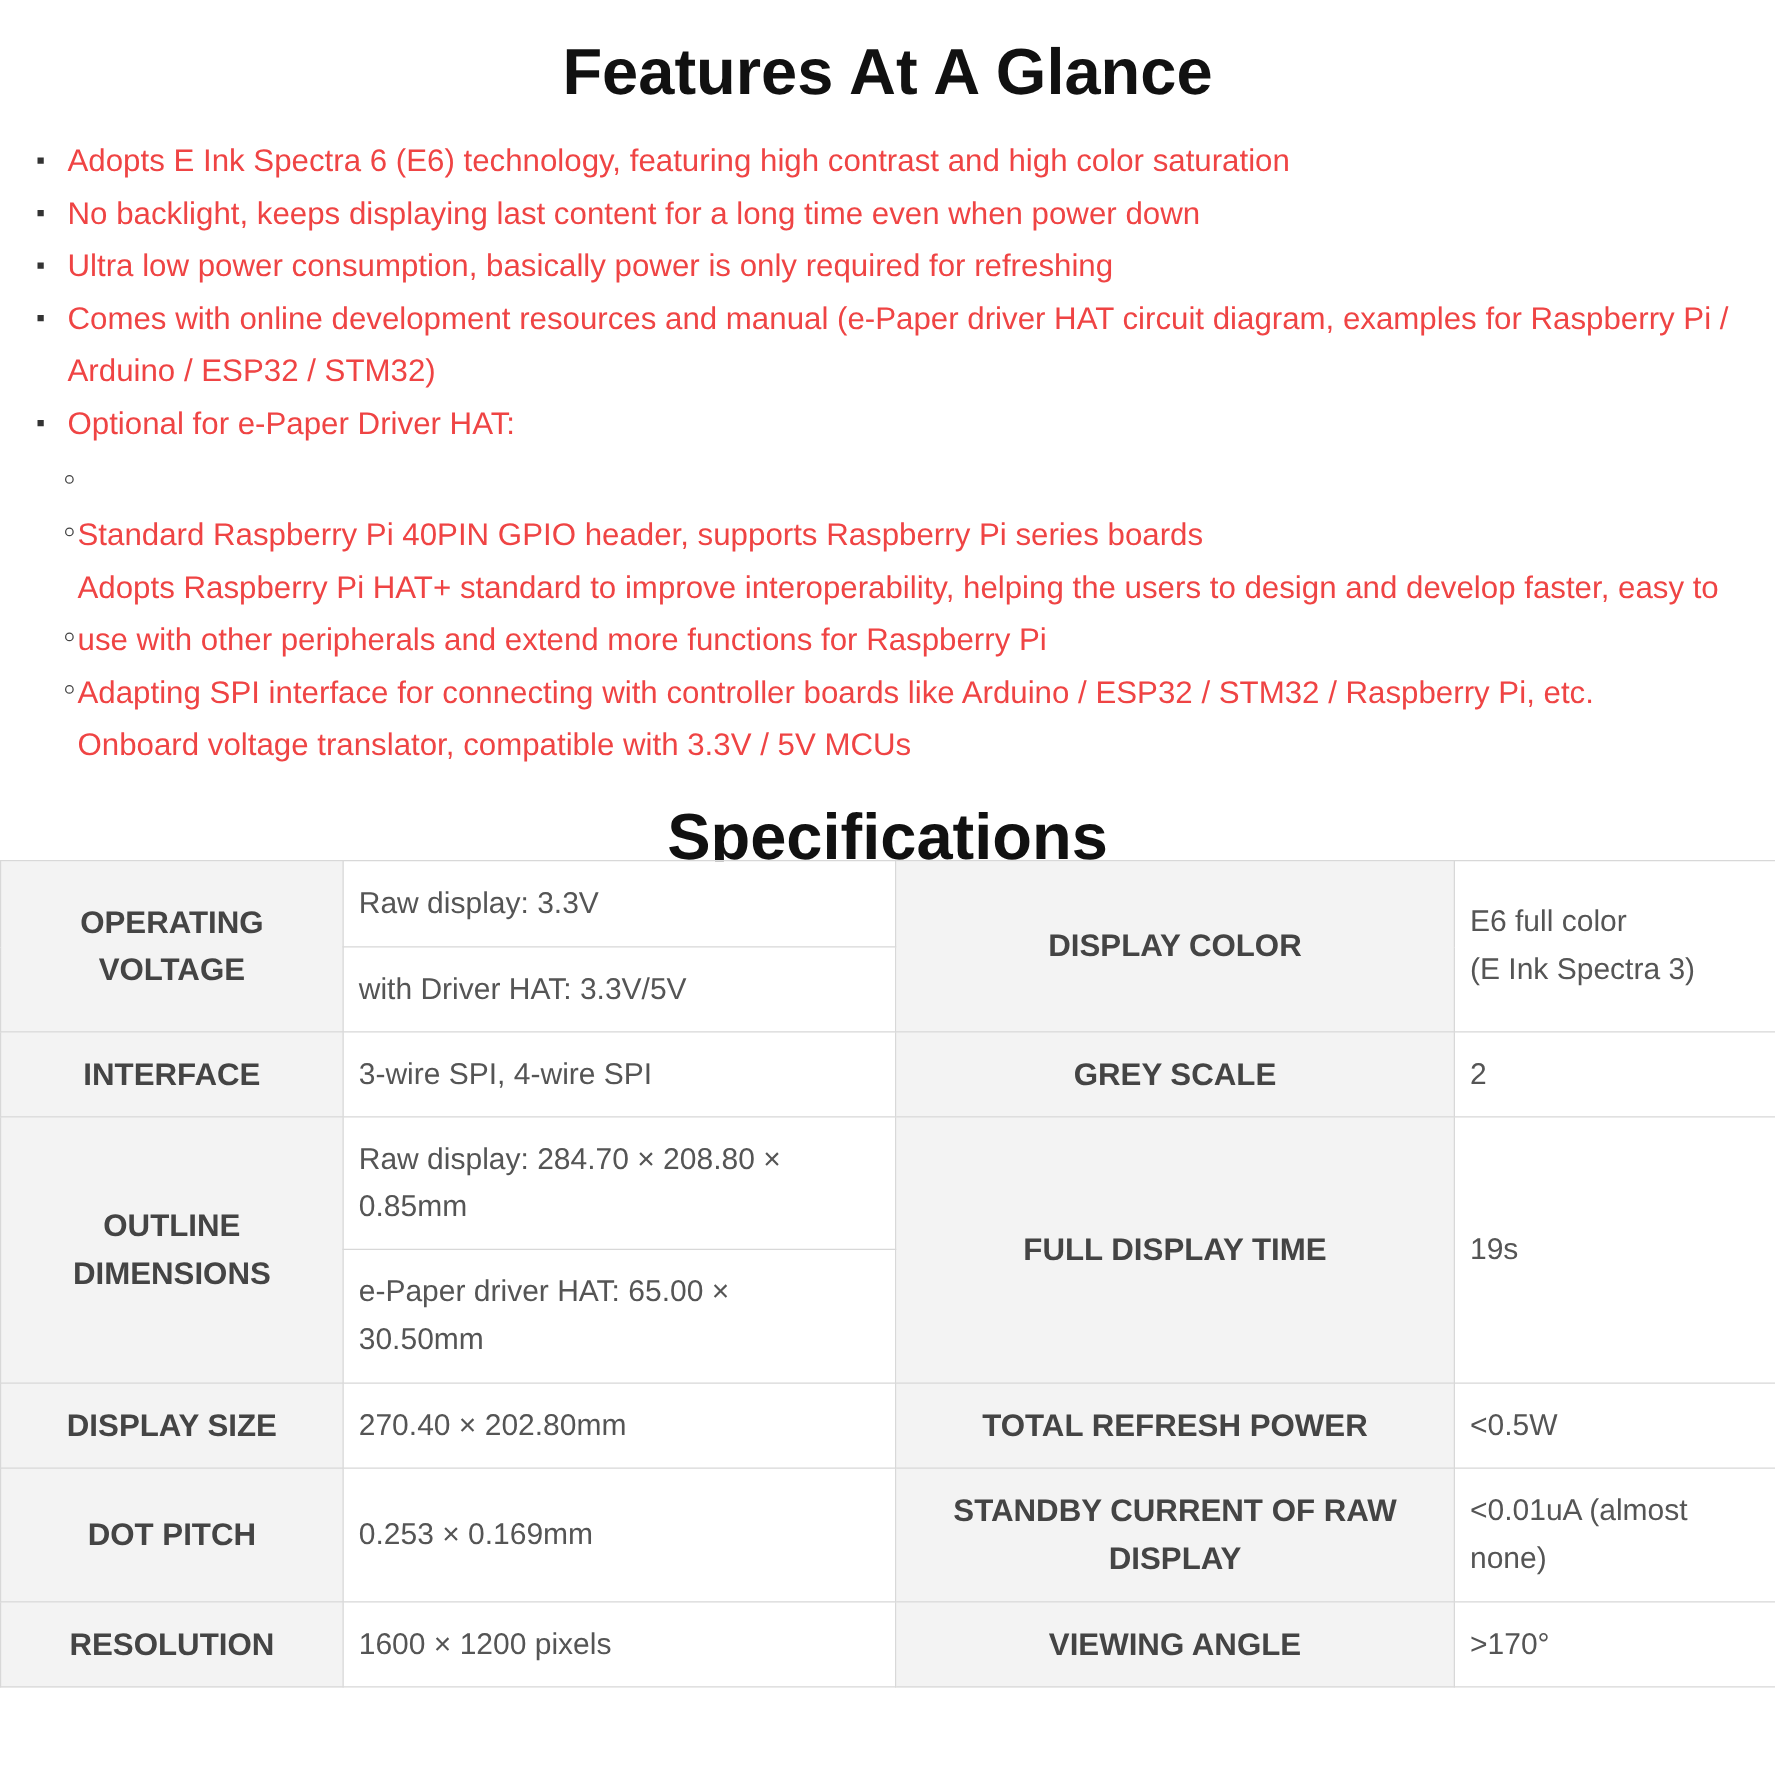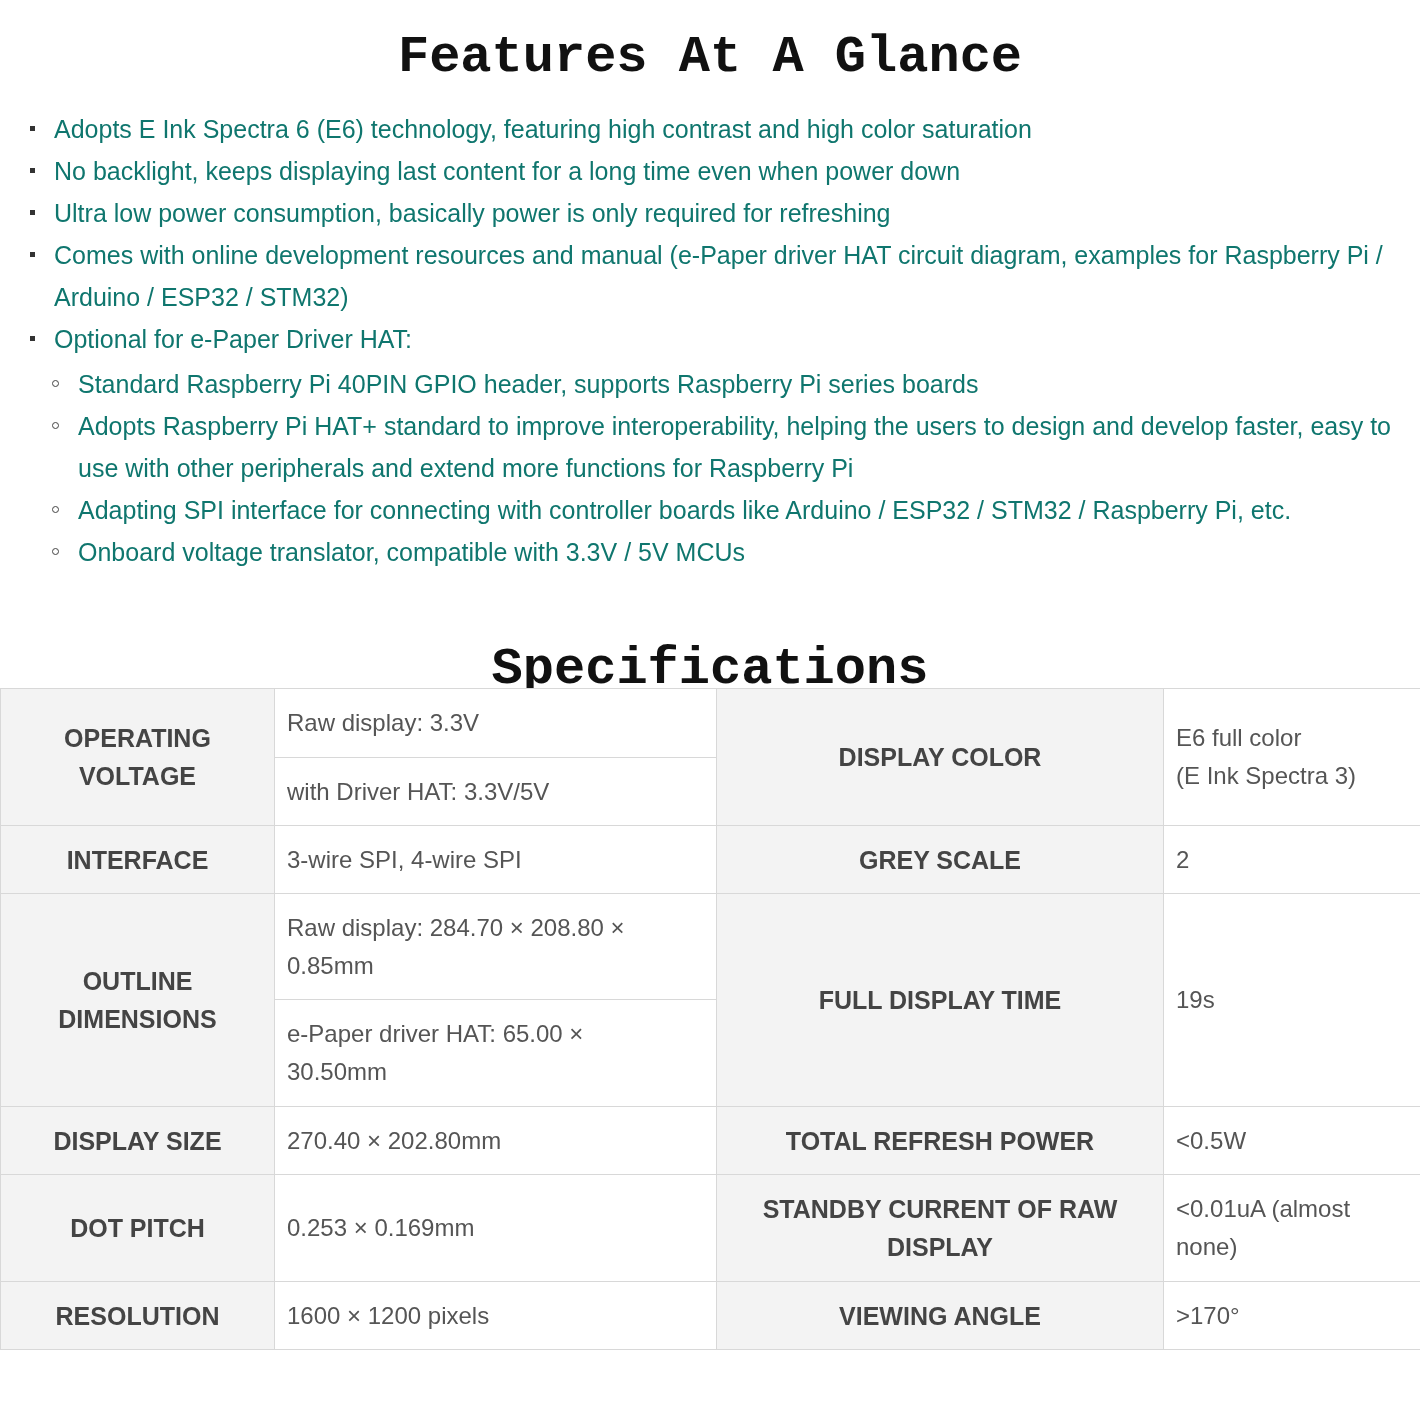--- a/index.html
+++ b/index.html
@@ -1,23 +1,23 @@
 <!DOCTYPE html>
 <html><head>
   <meta charset="utf-8">
   <style>
     html, body { margin: 0; padding: 0; background: #ffffff; }
     body { width: 1420px; height: 1420px; position: relative; overflow: hidden; font-family: "Liberation Sans", sans-serif; color: #222; }
-    .h1 { position: absolute; left: 0; width: 1420px; text-align: center; font-weight: bold; font-size: 52px; color: #111; letter-spacing: 0px; font-family: Liberation Mono, monospace; }
+    .h1 { position: absolute; left: 0; width: 1420px; text-align: center; font-weight: bold; font-size: 52px; color: #111; letter-spacing: 0px; }
     #t1 { top: 28px; }
     #t2 { top: 640px; }
     .feat { position: absolute; left: 0; top: 108px; width: 1420px; }
-    .li { position: absolute; font-size: 25px; color: #0f766e; line-height: 42px; }
+    .li { position: absolute; font-size: 25px; color: #ef4444; line-height: 42px; }
     .b1 { left: 54px; width: 1350px; }
-    .b2 { left: 78px; width: 1320px; }
+    .b2 { left: 62px; width: 1320px; margin-top: 44px; }
     .dot { position: absolute; width: 5px; height: 5px; background: #333; }
     .ring { position: absolute; width: 5px; height: 5px; border: 1px solid #444; border-radius: 50%; }
     table { position: absolute; left: 0; top: 688px; width: 1420px; border-collapse: collapse; table-layout: fixed; }
     td { border: 1px solid #d8d8d8; padding: 0 12px; font-size: 24px; vertical-align: middle; }
     td.k { background: #f3f3f3; text-align: center; font-weight: bold; color: #444; font-size: 25px; line-height: 38px; }
     td.v { background: #fff; color: #555; line-height: 38px; }
   </style>
 </head>
 <body>
 

